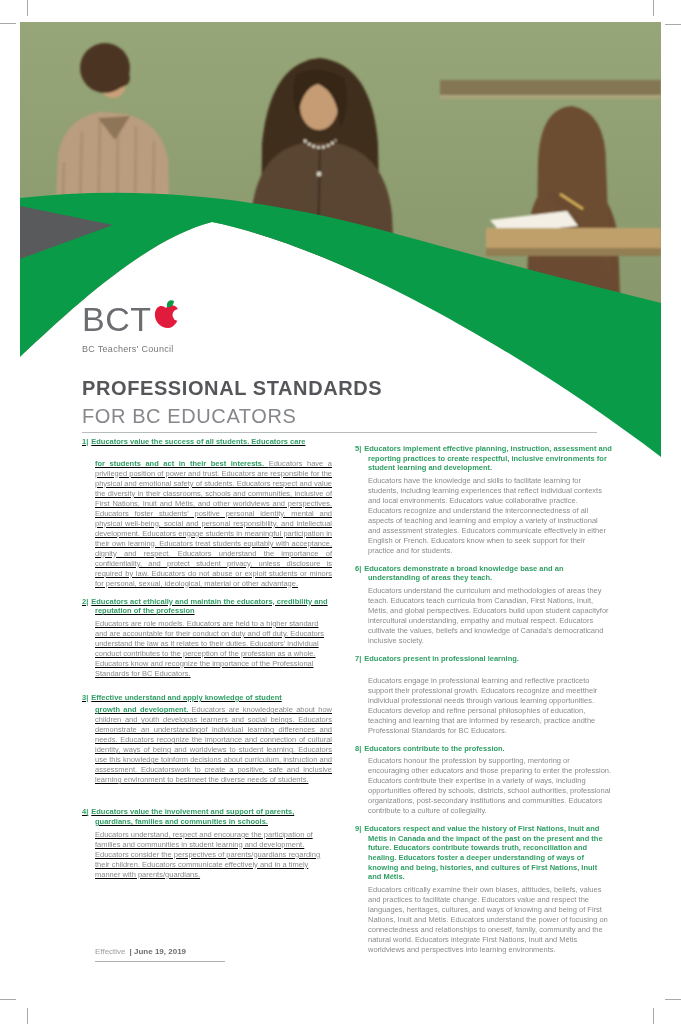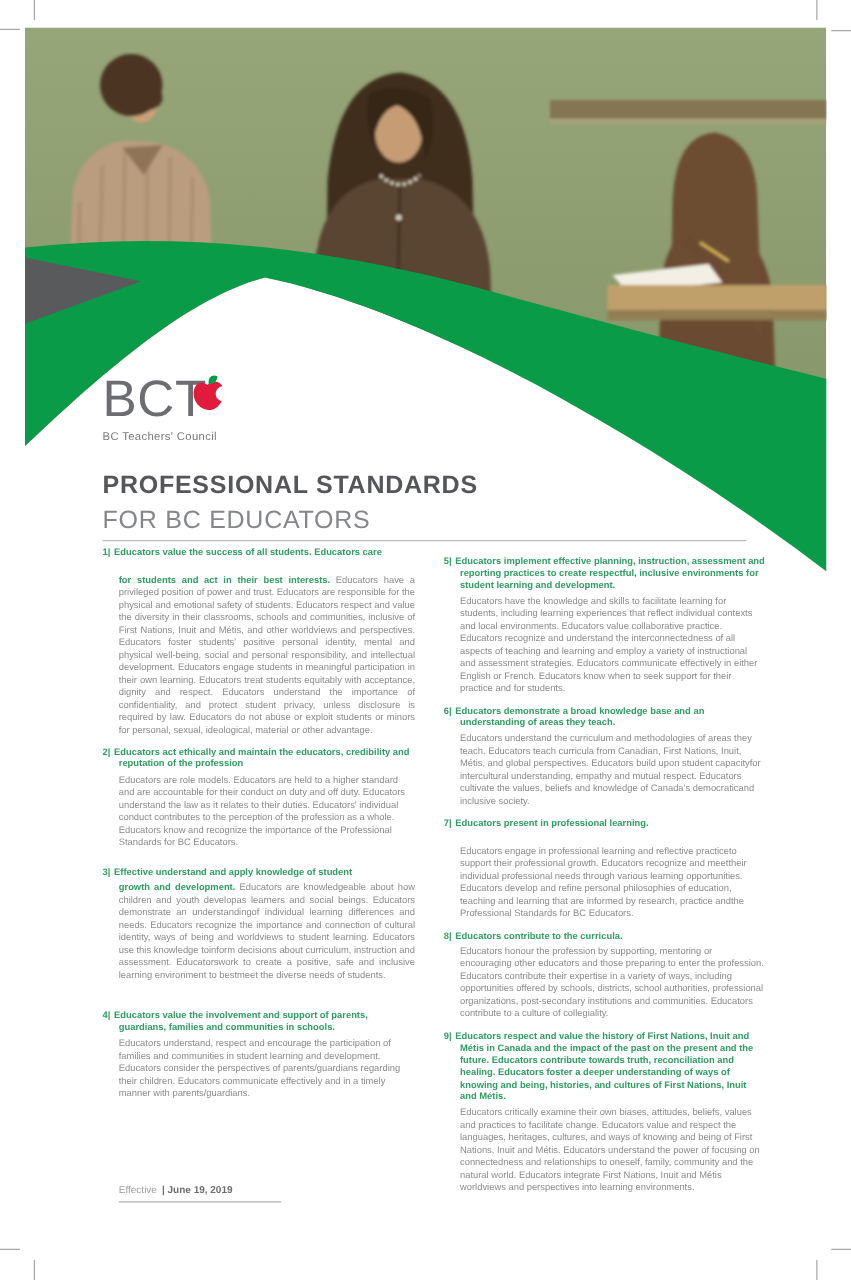--- a/index.html
+++ b/index.html
@@ -8,34 +8,34 @@
     font-family:"Liberation Sans", sans-serif;overflow:hidden;
   }
   svg{display:block;}
   .photo-wrap{position:absolute;left:20px;top:22px;width:641px;height:330px;}
   .cover-wrap{position:absolute;left:0;top:0;width:681px;height:1024px;pointer-events:none;}
 
   
   .logo{position:absolute;left:82px;top:301px;}
   .logo-row{position:relative;height:40px;}
   .logo-acronym{
-    font-size:41px;line-height:36px;color:#6c6d70;letter-spacing:0.5px;font-weight:400;
+    font-size:34px;line-height:36px;color:#6c6d70;letter-spacing:0.5px;font-weight:400;
   }
   .logo-apple{position:absolute;left:66px;top:-2px;}
   .logo-tagline{font-size:9px;color:#77787b;margin-top:3px;letter-spacing:0.3px;}
 
   
   .title{position:absolute;left:82px;top:377px;}
   .title-main{font-size:20px;font-weight:bold;color:#55565a;letter-spacing:0.6px;margin:0;}
   .title-sub{font-size:20px;font-weight:400;color:#85878a;letter-spacing:0.6px;margin:5px 0 0 0;}
   .title-rule{position:absolute;left:82px;top:432px;width:515px;height:1px;background:#b9bbbd;}
 
   
   .col{position:absolute;}
-  .col-left{left:82px;top:437px;width:250px;}
+  .col-left{left:82px;top:437px;width:250px;text-decoration:underline;}
   .col-right{left:355px;top:444px;width:257px;}
 
   .std-heading{
     font-size:7.5px;font-weight:bold;color:#2f9e63;line-height:9.6px;
     padding-left:13px;text-indent:-13px;
   }
   .std-num{margin-right:3px;}
   .std-body{
     margin:3px 0 0 13px;font-size:7.5px;line-height:10px;color:#8a8b8d;
   }
@@ -174,21 +174,21 @@
   </div>
   <div class="std mb-s">
     <div class="std-heading"><span class="std-num">6|</span><span>Educators demonstrate a broad knowledge base and an understanding of areas they teach.</span></div>
     <p class="std-body"><span class="lead"></span><span>Educators understand the curriculum and methodologies of areas they teach. Educators teach curricula from Canadian, First Nations, Inuit, Métis, and global perspectives. Educators build upon student capacityfor intercultural understanding, empathy and mutual respect. Educators cultivate the values, beliefs and knowledge of Canada's democraticand inclusive society.</span></p>
   </div>
   <div class="std mb-s">
     <div class="std-heading"><span class="std-num">7|</span><span>Educators present in professional learning.</span></div>
     <p class="std-body gap-top"><span class="lead"></span><span>Educators engage in professional learning and reflective practiceto support their professional growth. Educators recognize and meettheir individual professional needs through various learning opportunities. Educators develop and refine personal philosophies of education, teaching and learning that are informed by research, practice andthe Professional Standards for BC Educators.</span></p>
   </div>
   <div class="std mb-s">
-    <div class="std-heading"><span class="std-num">8|</span><span>Educators contribute to the curricula.</span></div>
+    <div class="std-heading"><span class="std-num">8|</span><span>Educators contribute to the profession.</span></div>
     <p class="std-body"><span class="lead"></span><span>Educators honour the profession by supporting, mentoring or encouraging other educators and those preparing to enter the profession. Educators contribute their expertise in a variety of ways, including opportunities offered by schools, districts, school authorities, professional organizations, post-secondary institutions and communities. Educators contribute to a culture of collegiality.</span></p>
   </div>
   <div class="std">
     <div class="std-heading"><span class="std-num">9|</span><span>Educators respect and value the history of First Nations, Inuit and Métis in Canada and the impact of the past on the present and the future. Educators contribute towards truth, reconciliation and healing. Educators foster a deeper understanding of ways of knowing and being, histories, and cultures of First Nations, Inuit and Métis.</span></div>
     <p class="std-body"><span class="lead"></span><span>Educators critically examine their own biases, attitudes, beliefs, values and practices to facilitate change. Educators value and respect the languages, heritages, cultures, and ways of knowing and being of First Nations, Inuit and Métis. Educators understand the power of focusing on connectedness and relationships to oneself, family, community and the natural world. Educators integrate First Nations, Inuit and Métis worldviews and perspectives into learning environments.</span></p>
   </div>
 </div>
 
 <div class="footer">
   <span>Effective</span><span class="date">| June 19, 2019</span>

